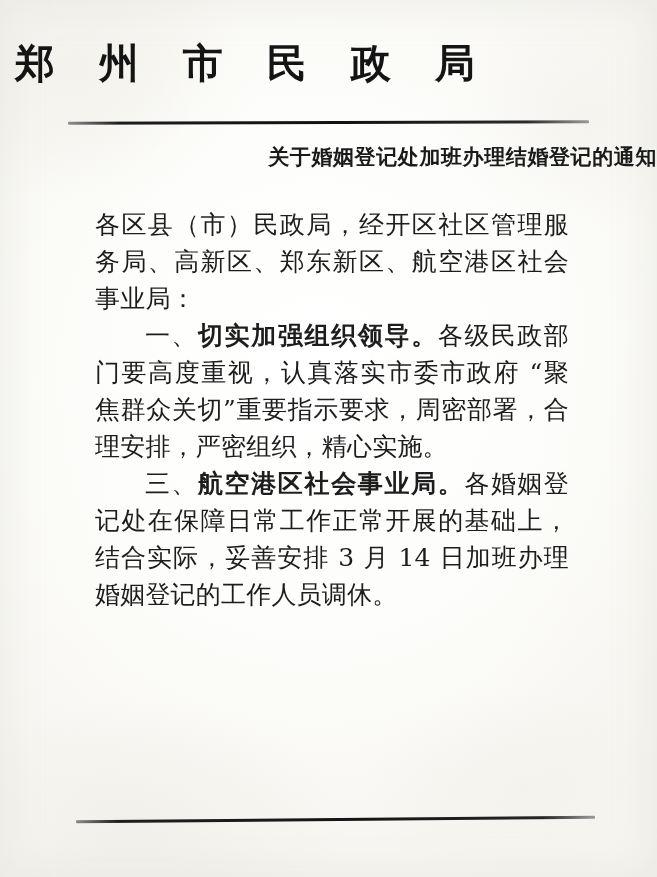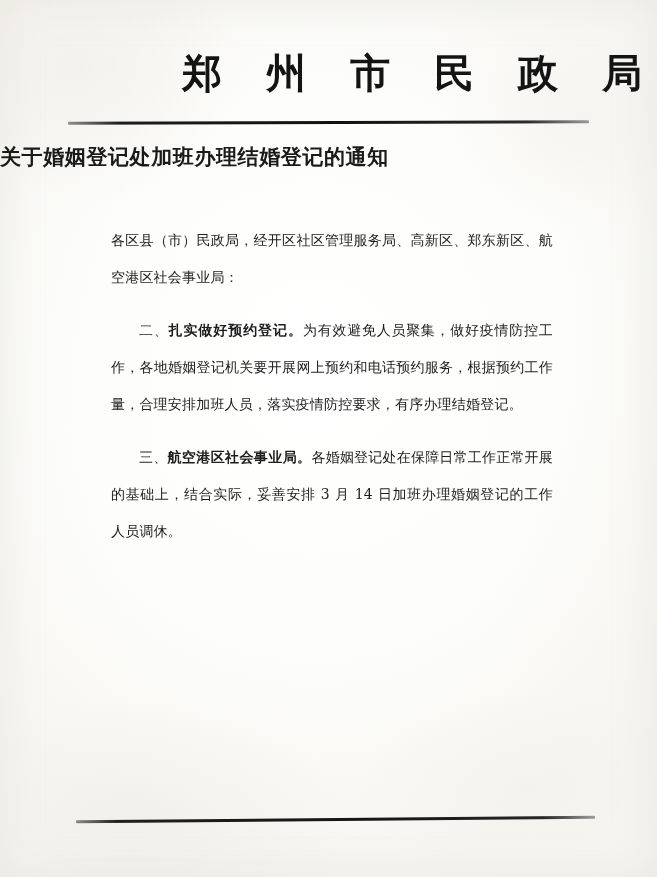--- a/index.html
+++ b/index.html
@@ -40,23 +40,23 @@
     position: absolute;
     inset: 0;
     pointer-events: none;
     box-shadow: inset 0 0 44px rgba(205,202,192,0.30);
   }
 
   
   .masthead {
     position: absolute;
     left: 0;
-    top: 50px;
+    top: 40px;
     width: 657px;
-    text-align: right;
+    text-align: left;
   }
   .masthead-title {
     font-family: "DejaVu Sans", "Liberation Sans", sans-serif;
     font-size: 40px;
     font-weight: 700;
     letter-spacing: 15px;
     text-indent: 15px;
     color: #141414;
     line-height: 1.18;
     white-space: nowrap;
@@ -71,43 +71,43 @@
     background: linear-gradient(90deg, #8e8e8e 0%, #1c1c1c 10%, #121212 52%, #2a2a2a 88%, #9a9a9a 100%);
     border-radius: 1px;
     transform: rotate(-0.18deg);
   }
 
   .doc-subtitle {
     position: absolute;
     left: 0;
     top: 143px;
     width: 657px;
-    text-align: left;
+    text-align: right;
     font-size: 21px;
     font-weight: 700;
     letter-spacing: 0.6px;
     color: #1a1a1a;
     white-space: nowrap;
   }
 
   
   .body-area {
     position: absolute;
     left: 95px;
     top: 206px;
     width: 474px;
   }
   .para {
-    font-size: 14px;
+    font-size: 25px;
     line-height: 37px;
     color: #1d1d1d;
     text-align: justify;
     text-justify: inter-ideograph;
     letter-spacing: 0.2px;
-    margin: 16px;
+    margin: 0;
     font-family: "DejaVu Serif", "Liberation Serif", serif;
   }
   .para.indent {
     text-indent: 2em;
   }
   .para + .para {
     margin-top: 0;
   }
   .hd {
     font-weight: 700;
@@ -150,22 +150,22 @@
 
   <div class="rule-top"></div>
 
   <div class="doc-subtitle">关于婚姻登记处加班办理结婚登记的通知</div>
 
   <div class="body-area">
 
     <p class="para">各区县（市）民政局，经开区社区管理服务局、高新区、郑东新区、航空港区社会事业局：</p>
 
 
+    <p class="para indent"><span>一、</span><span class="hd">切实加强组织领导。</span><span>各级民政部门要高度重视，认真落实市委市政府 “聚焦群众关切”重要指示要求，周密部署，合理安排，严密组织，精心实施。</span></p>
 
-    <p class="para indent"><span>二、</span><span class="hd">扎实做好预约登记。</span><span>为有效避免人员聚集，做好疫情防控工作，各地婚姻登记机关要开展网上预约和电话预约服务，根据预约工作量，合理安排加班人员，落实疫情防控要求，有序办理结婚登记。</span></p>
 
     <p class="para indent"><span>三、</span><span class="hd">航空港区社会事业局。</span><span>各婚姻登记处在保障日常工作正常开展的基础上，结合实际，妥善安排 3 月 14 日加班办理婚姻登记的工作人员调休。</span></p>
 
   </div>
 
   <div class="sign-zone">
 
     
 
     

